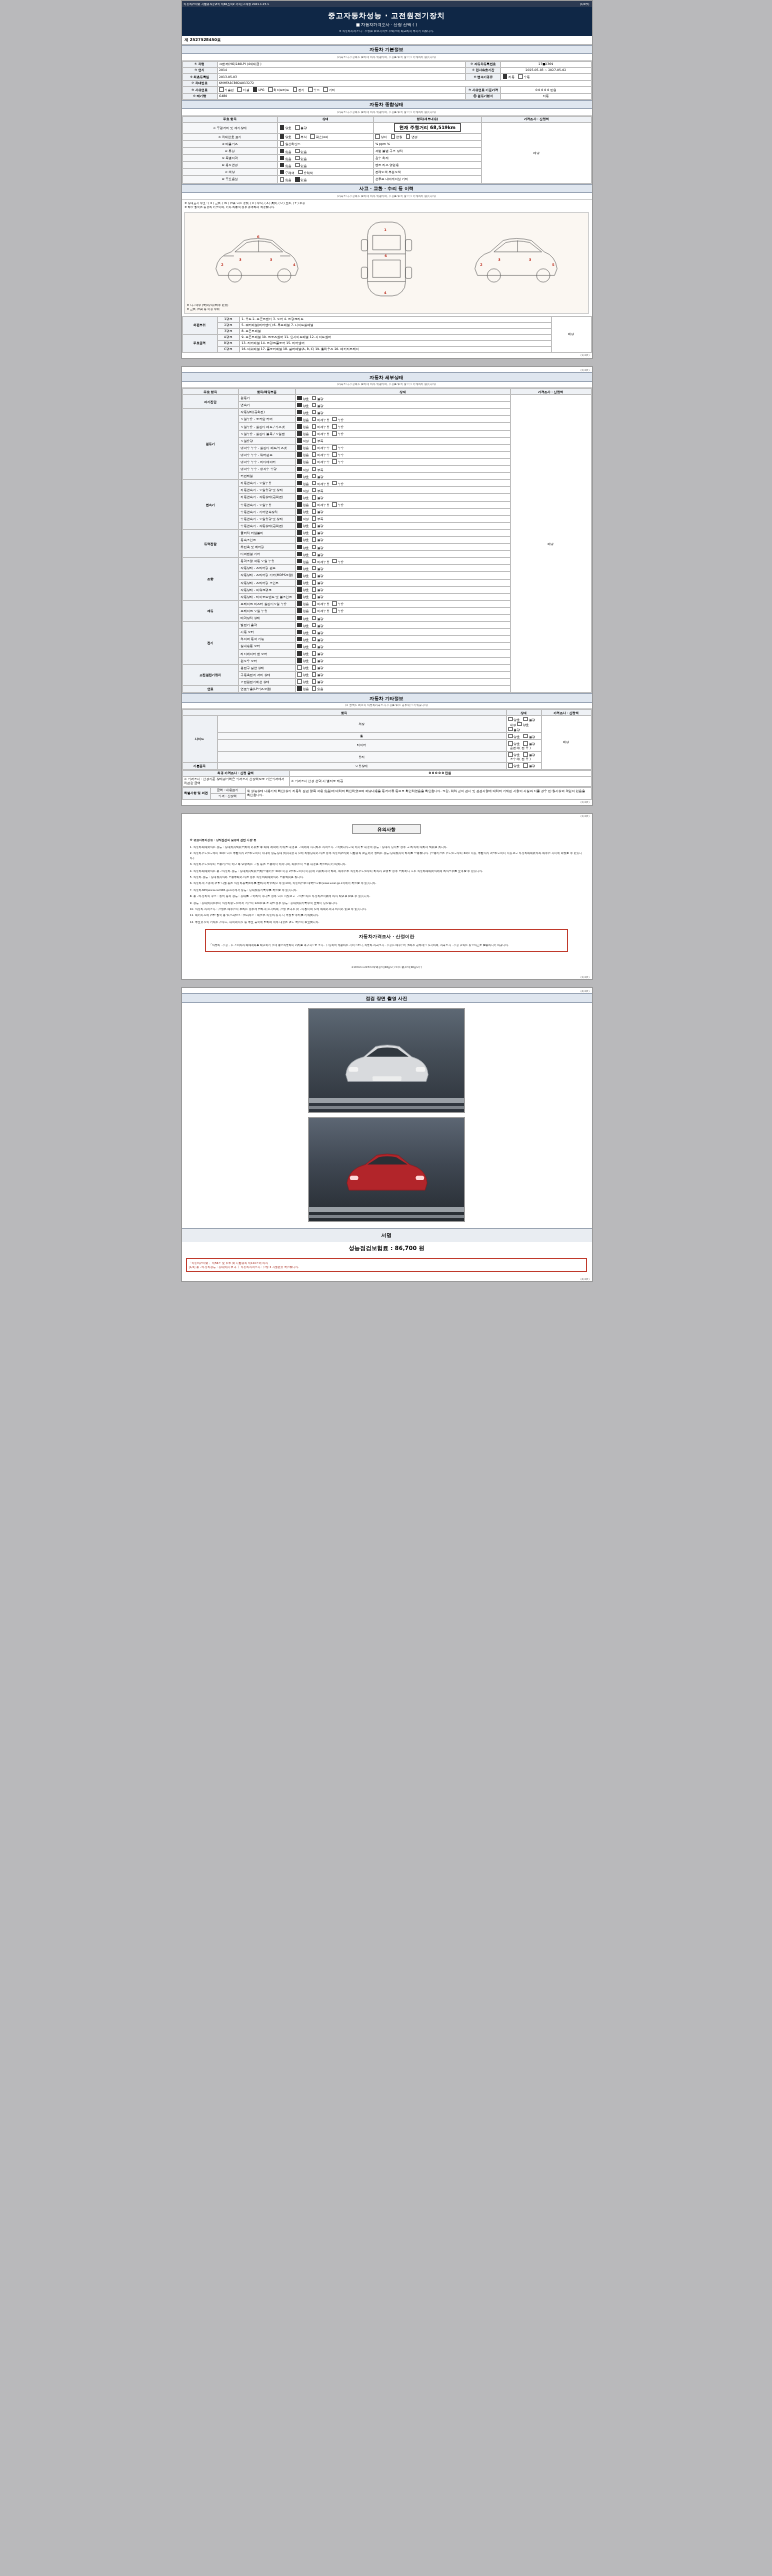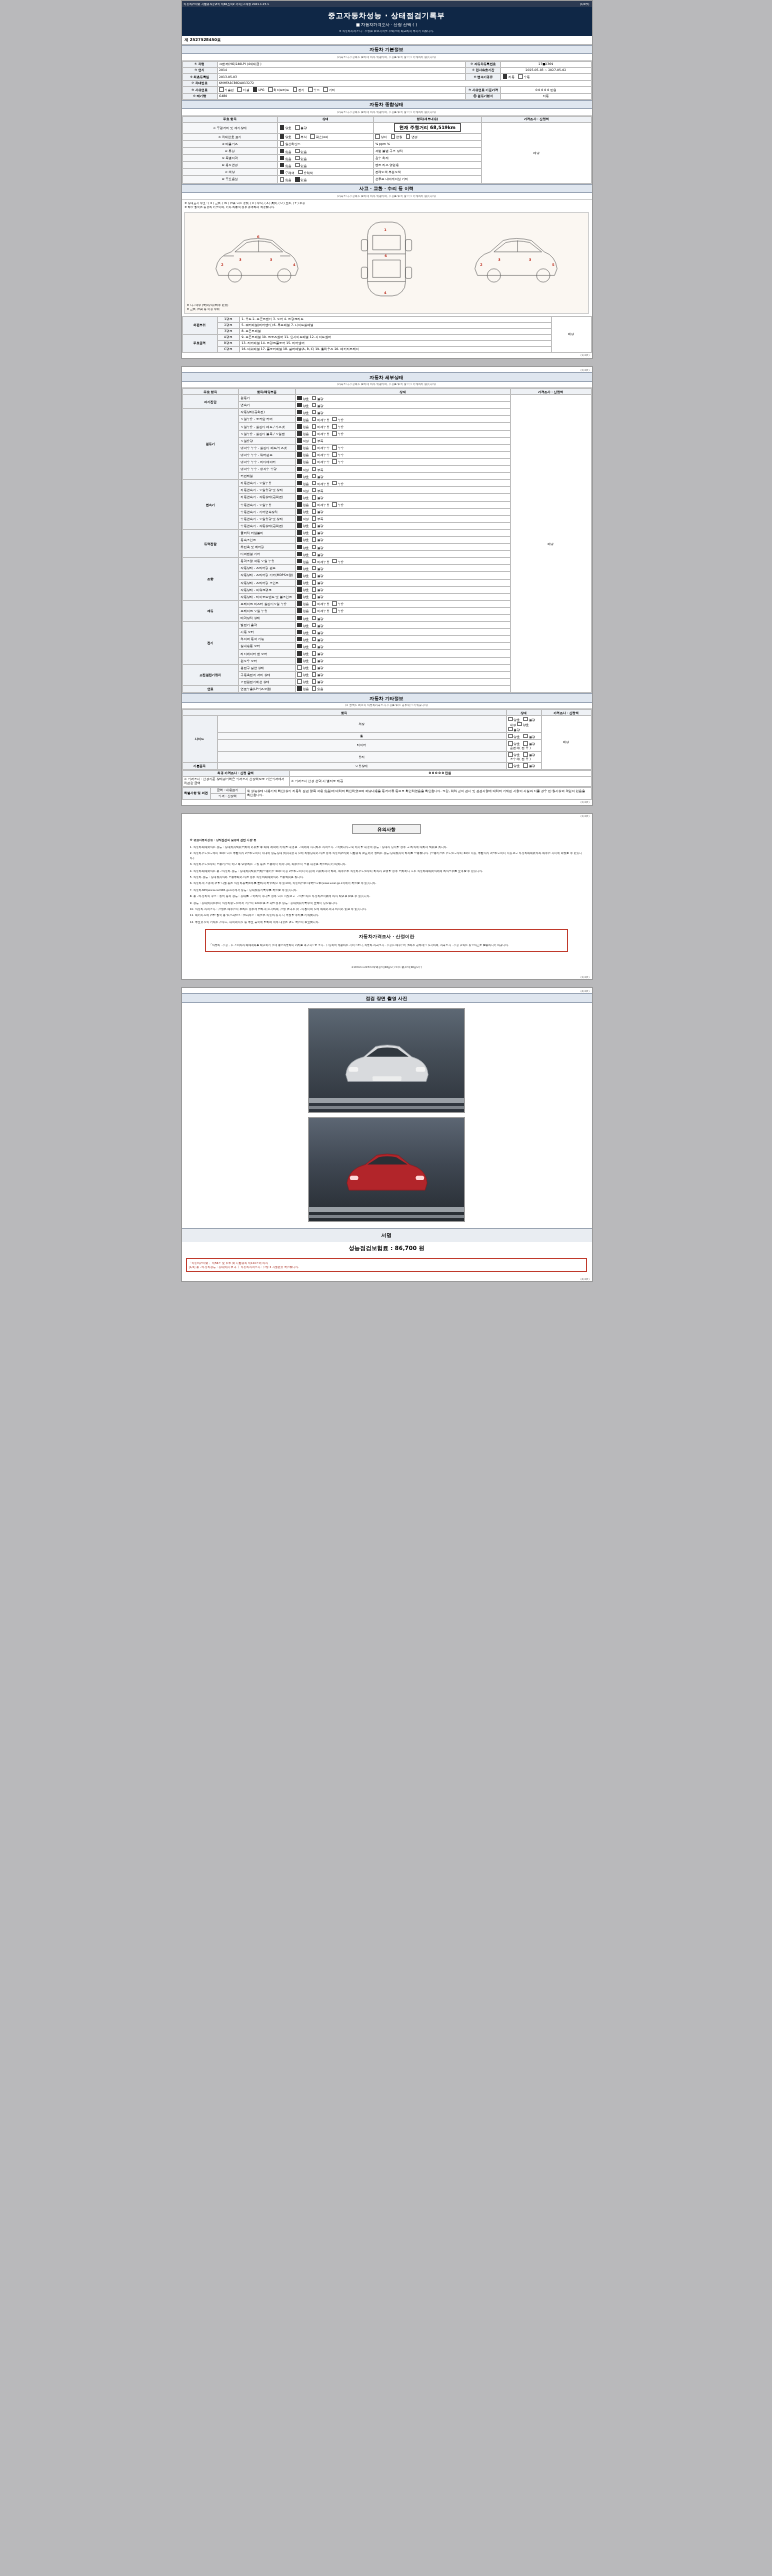--- a/index.html
+++ b/index.html
@@ -70,21 +70,21 @@
 
 <div class="page">
 
   <div class="sheet">
     <div class="topstrip">
       <span>자동차관리법 시행규칙 [별지 제82호의2 서식] &lt;개정 2021.1.15.&gt;</span>
       <span>(1/4면)</span>
     </div>
 
     <div class="titlewrap">
-      <div class="t1">중고자동차성능 · 상태점검기록부</div>
+      <div class="t1">중고자동차성능 · 고전원전기장치</div>
       <div class="t2">■ 자동차가격조사 · 산정 선택 ( )</div>
       <div class="t3">※ 자동차가격조사 · 산정을 받으시려면 선택란에 체크하여 주시기 바랍니다.</div>
     </div>
 
     <div class="docno">
       <span>제</span>
       <span>2527528450호</span>
     </div>
 
     <div class="secbar">자동차 기본정보</div>

